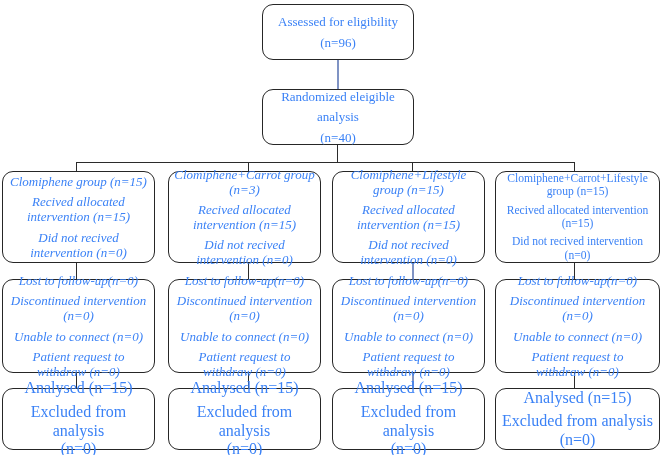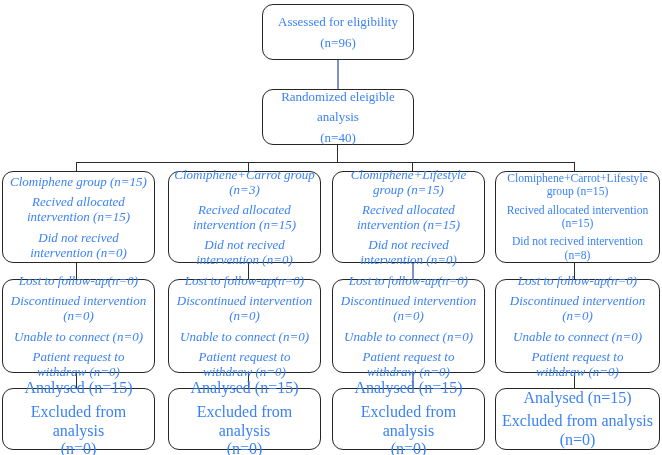--- a/index.html
+++ b/index.html
@@ -157,21 +157,21 @@
     <span class="ln">Excluded from analysis
 (n=0)</span>
   </div>
 
   <div class="box fs115" style="left:495px; top:171px; width:165px; height:92px;">
     <span class="ln">Clomiphene+Carrot+Lifestyle
 group (n=15)</span>
     <span class="ln">Recived allocated intervention
 (n=15)</span>
     <span class="ln">Did not recived intervention
-(n=8)</span>
+(n=0)</span>
   </div>
   <div class="vline" style="left:574px; top:263px; height:17px;"></div>
   <div class="box fs12" style="left:495px; top:279px; width:165px; height:94px;">
     <span class="ln">Lost to follow-up(n=0)</span>
     <span class="ln">Discontinued intervention
 (n=0)</span>
     <span class="ln">Unable to connect (n=0)</span>
     <span class="ln">Patient request to
 withdraw (n=0)</span>
   </div>

